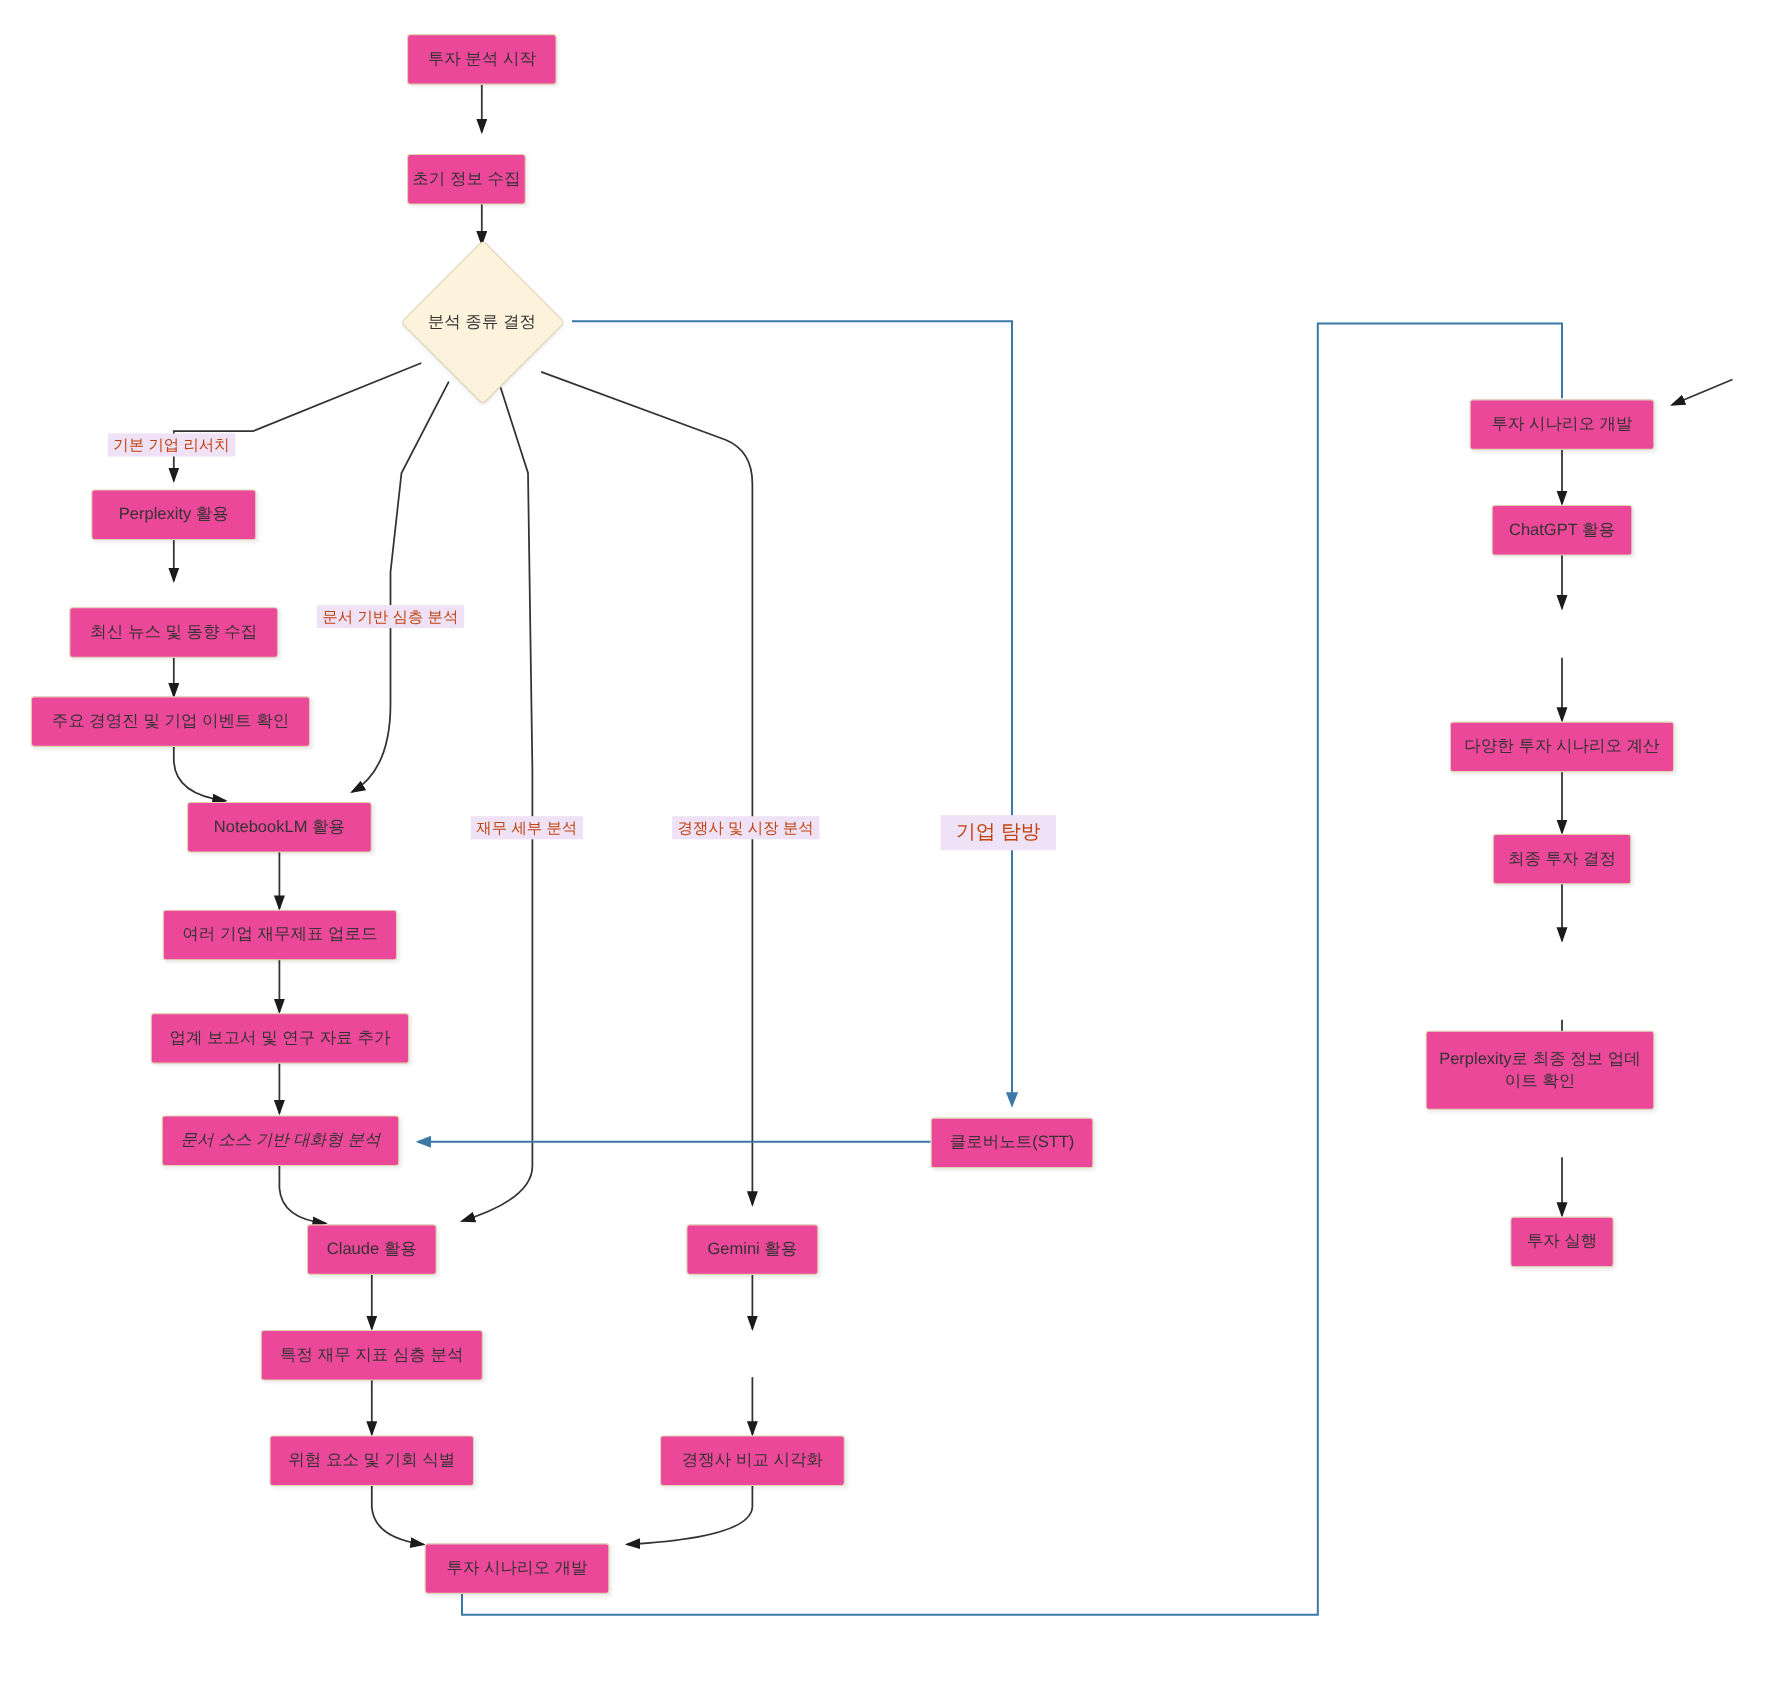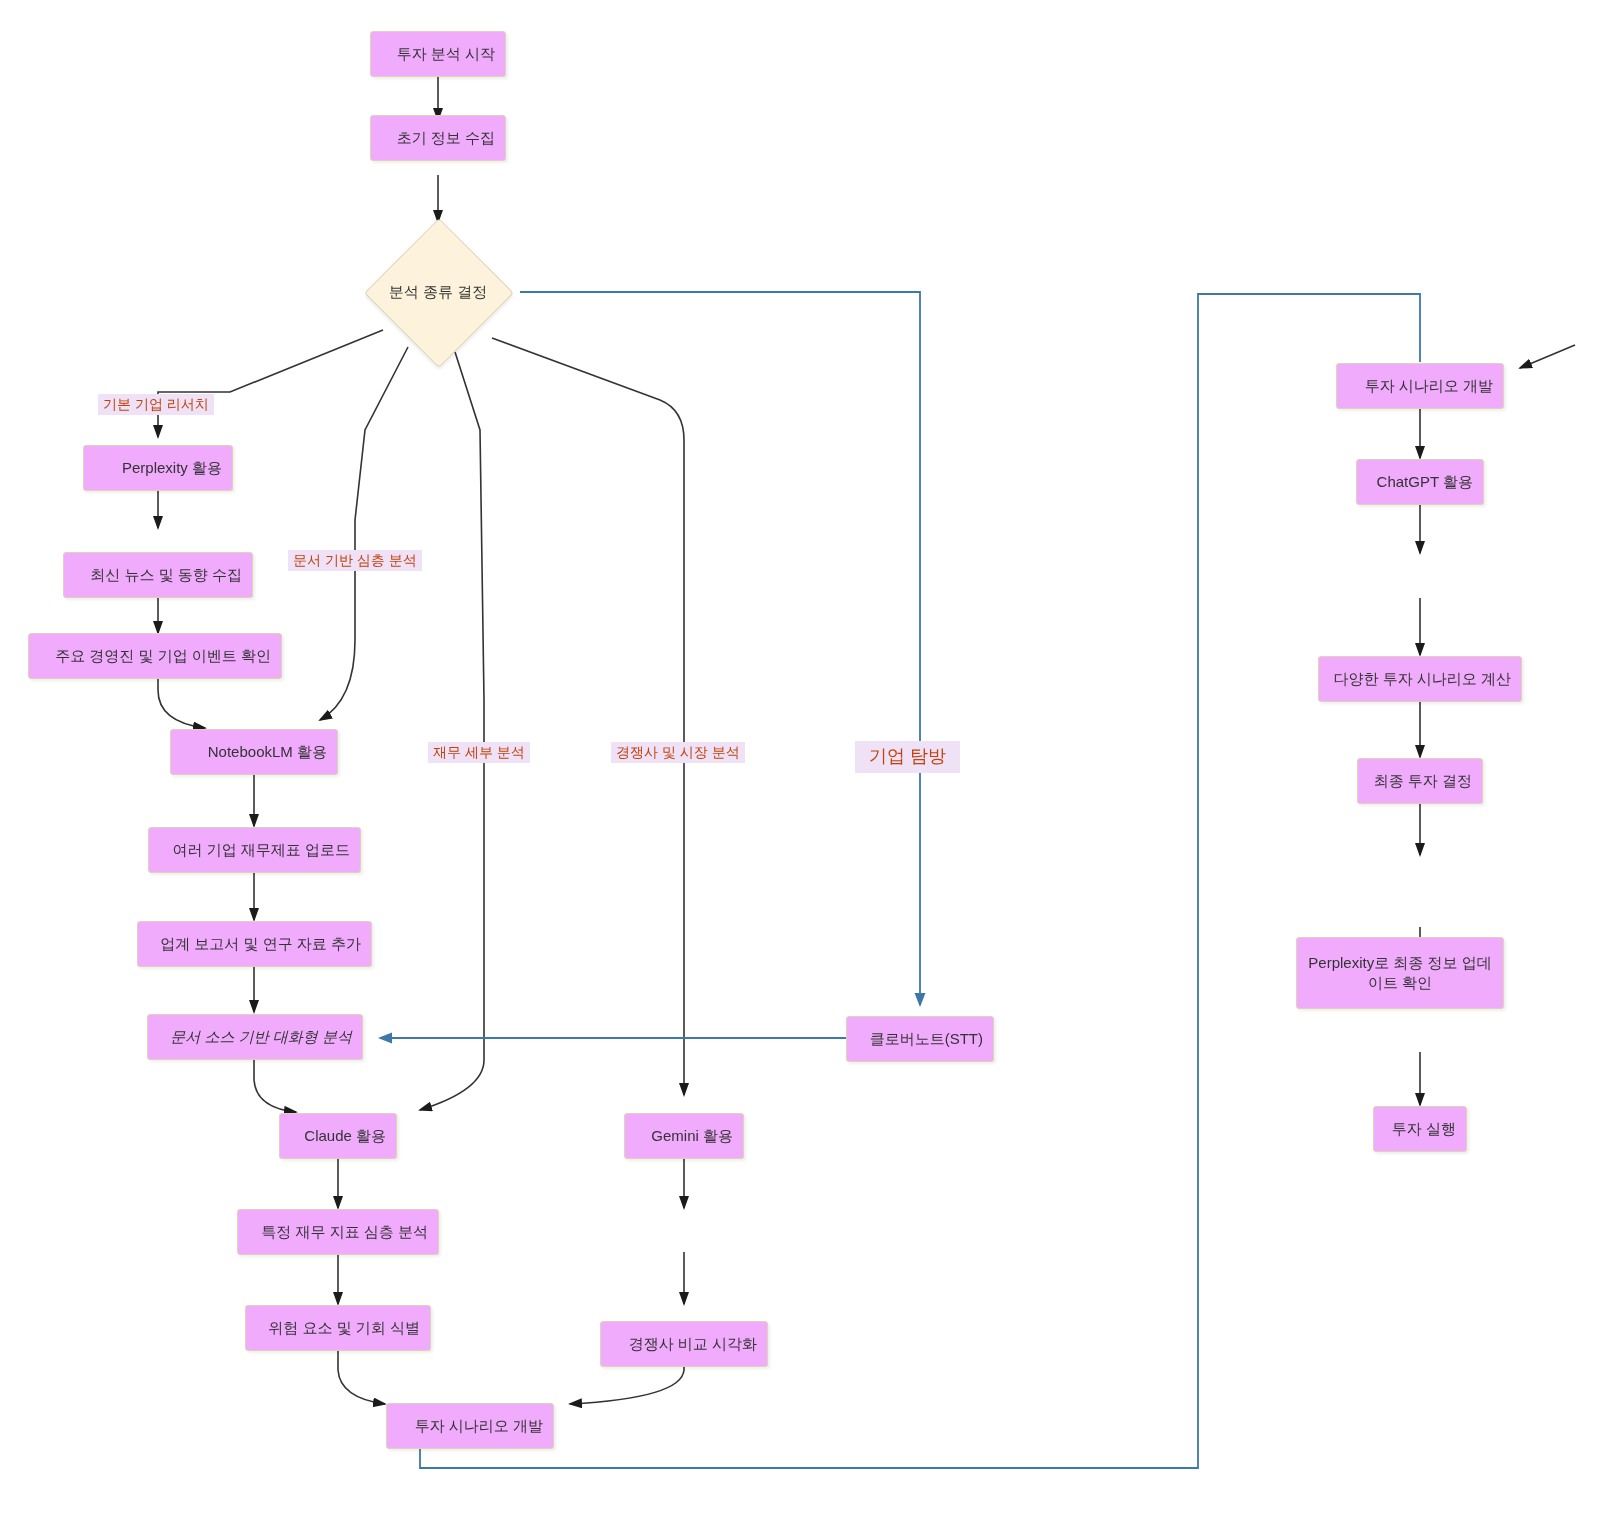--- a/index.html
+++ b/index.html
@@ -3,29 +3,29 @@
 <meta charset="utf-8">
 <style>
   html,body{margin:0;padding:0;background:#ffffff;}
   body{font-family:"Liberation Sans","DejaVu Sans",sans-serif;}
   #canvas{position:relative;width:1616px;height:1538px;background:#ffffff;overflow:hidden;}
   #edges{position:absolute;left:0;top:0;width:1616px;height:1538px;}
 
   .node{
     position:absolute;
     box-sizing:border-box;
-    background:#f0abfc;
+    background:#ec4899;
     border:1px solid #E0D2B4;
     border-radius:3px;
     color:#333333;
     font-size:15px;
     line-height:1.35;
     display:flex;
     align-items:center;
-    justify-content:flex-end;
+    justify-content:center;
     text-align:center;
     padding:6px 10px;
     box-shadow:2px 2px 3px rgba(0,0,0,0.07);
     white-space:nowrap;
   }
   .node.wrap{white-space:normal;}
 
   .diamond{
     position:absolute;
     background:transparent;
@@ -125,21 +125,21 @@
       <path d="M846,1038 L380,1038" marker-end="url(#ahU)"></path>
 
       <path d="M420,1428 L420,1468 L1198,1468 L1198,294 L1420,294 L1420,362"></path>
     </g>
   </svg>
 
   <div class="node" style="left:370px;top:31px;width:136px;height:46px;">
     <span>투자 분석 시작</span>
   </div>
 
-  <div class="node" style="left:370px;top:115px;width:136px;height:46px;">
+  <div class="node" style="left:370px;top:140px;width:108px;height:46px;">
     <span>초기 정보 수집</span>
   </div>
 
   <div class="diamond" style="left:358px;top:232px;width:160px;height:120px;">
     <div class="dshape"></div>
     <div class="dlabel">분석 종류 결정</div>
   </div>
 
   <div class="node" style="left:83px;top:445px;width:150px;height:46px;">
     <span>Perplexity 활용</span>
@@ -183,21 +183,21 @@
 
   <div class="node" style="left:237px;top:1209px;width:202px;height:46px;">
     <span>특정 재무 지표 심층 분석</span>
   </div>
 
 
   <div class="node" style="left:245px;top:1305px;width:186px;height:46px;">
     <span>위험 요소 및 기회 식별</span>
   </div>
 
-  <div class="node" style="left:600px;top:1305px;width:168px;height:46px;margin-top:16px;">
+  <div class="node" style="left:600px;top:1305px;width:168px;height:46px;">
     <span>경쟁사 비교 시각화</span>
   </div>
 
   <div class="node" style="left:386px;top:1403px;width:168px;height:46px;">
     <span>투자 시나리오 개발</span>
   </div>
 
   <div class="node" style="left:1336px;top:363px;width:168px;height:46px;">
     <span>투자 시나리오 개발</span>
   </div>

